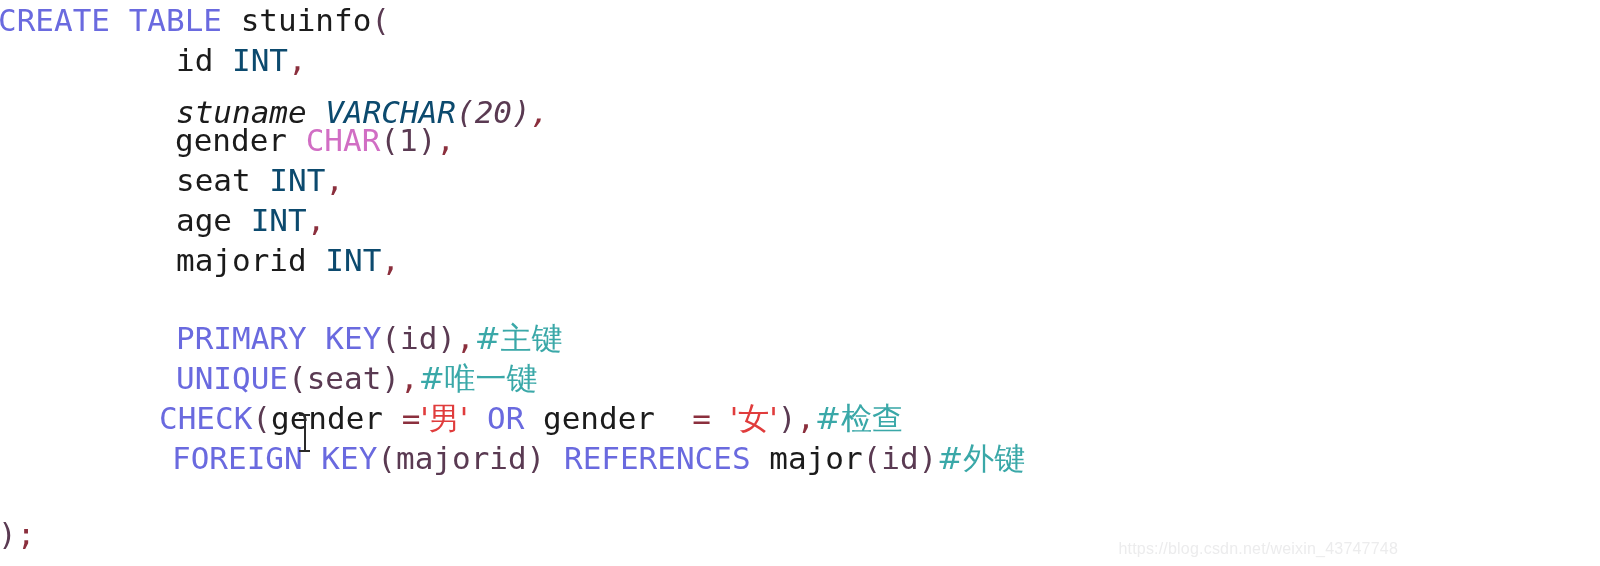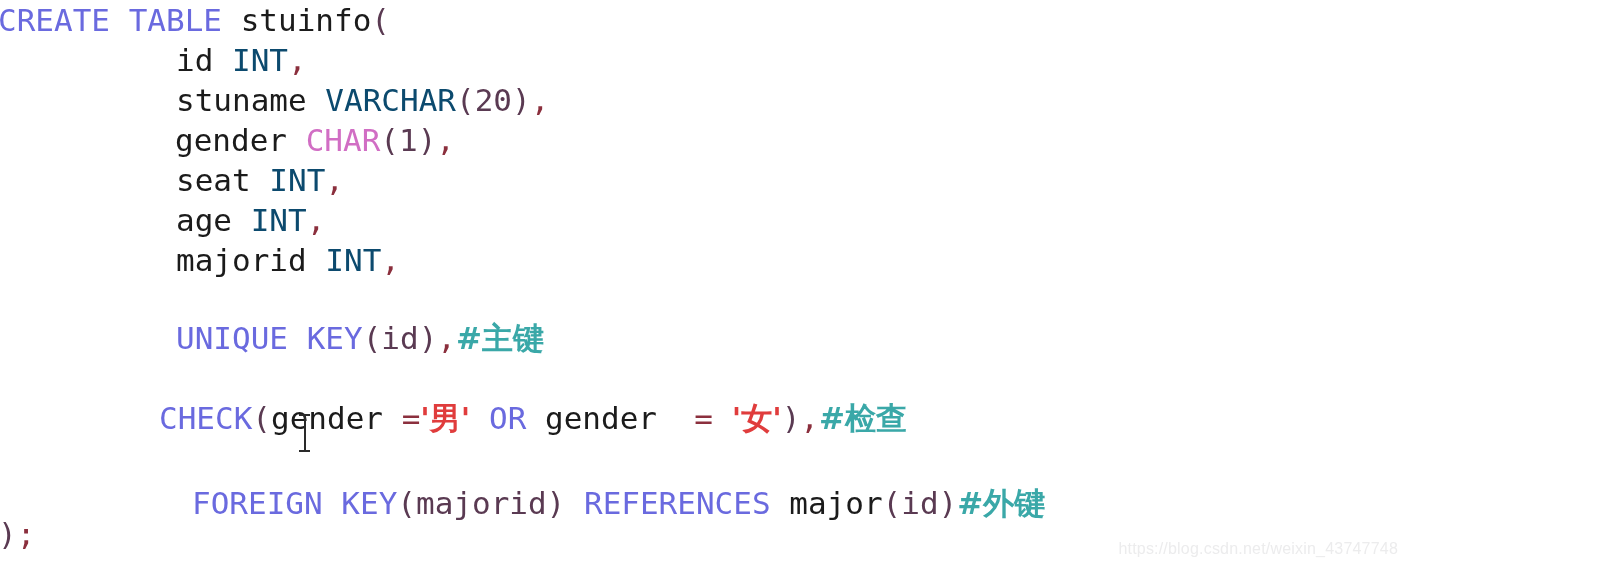--- a/index.html
+++ b/index.html
@@ -30,45 +30,44 @@
     white-space: pre;
     -webkit-font-smoothing: none;
   }
   .line {
     height: 40px;
     white-space: pre;
     color: #1b1b1b;
   }
   .ln1  { position: absolute; left: -2px;  top: 0px;   }
   .ln2  { position: absolute; left: 176px; top: 40px;  }
-  .ln3  { position: absolute; left: 176px; top: 80px;  }
+  .ln3  { position: absolute; left: 176px; top: 92px; font-style: italic;  }
   .ln4  { position: absolute; left: 175px; top: 120px; }
   .ln5  { position: absolute; left: 176px; top: 160px; }
   .ln6  { position: absolute; left: 176px; top: 200px; }
   .ln7  { position: absolute; left: 176px; top: 240px; text-align: right; }
   .ln8  { position: absolute; left: 176px; top: 318px; }
   .ln9  { position: absolute; left: 176px; top: 358px; }
   .ln10 { position: absolute; left: 159px; top: 398px; }
-  .ln11 { position: absolute; left: 192px; top: 438px; margin-top: 45px; }
+  .ln11 { position: absolute; left: 172px; top: 438px; }
   .ln12 { position: absolute; left: -2px;  top: 514px; }
 
   
   .kw      { color: #6a6adf; }   
   .type    { color: #0c4a6e; }   
   .chartyp { color: #d16ec4; }   
   .ident   { color: #1b1b1b; }   
   .punct   { color: #8b2f3d; }   
   .paren   { color: #5a3a52; }   
   .str     { color: #e03c3c; }   
   .cmt     { color: #3aa8a8; }   
   .op      { color: #8b2f3d; }   
 
   .cjk {
     font-family: "DejaVu Sans", sans-serif;
-    font-weight: bold;
   }
 
   #text-cursor {
     position: absolute;
     left: 299px;
     top: 414px;
     width: 11px;
     height: 38px;
     pointer-events: none;
   }
@@ -124,23 +123,24 @@
     
     <div class="line ln5"><span class="ident">seat</span><span> </span><span class="type">INT</span><span class="punct">,</span></div>
 
     
     <div class="line ln6"><span class="ident">age</span><span> </span><span class="type">INT</span><span class="punct">,</span></div>
 
     
     <div class="line ln7"><span class="ident">majorid</span><span> </span><span class="type">INT</span><span class="punct">,</span></div>
 
     
-    <div class="line ln8"><span class="kw">UNIQUE KEY</span><span class="paren">(id)</span><span class="punct">,</span><span class="cmt cjk">#主键</span></div>
+    <div class="line ln8"><span class="kw">PRIMARY KEY</span><span class="paren">(id)</span><span class="punct">,</span><span class="cmt cjk">#主键</span></div>
 
     
+    <div class="line ln9"><span class="kw">UNIQUE</span><span class="paren">(seat)</span><span class="punct">,</span><span class="cmt cjk">#唯一键</span></div>
 
     
     <div class="line ln10"><span class="kw">CHECK</span><span class="paren">(</span><span class="ident">gender</span><span> </span><span class="op">=</span><span class="str cjk">'男'</span><span> </span><span class="kw">OR</span><span> </span><span class="ident">gender</span><span>  </span><span class="op">=</span><span> </span><span class="str cjk">'女'</span><span class="paren">)</span><span class="punct">,</span><span class="cmt cjk">#检查</span></div>
 
     
     <div class="line ln11"><span class="kw">FOREIGN KEY</span><span class="paren">(majorid)</span><span> </span><span class="kw">REFERENCES</span><span> </span><span class="ident">major</span><span class="paren">(id)</span><span class="cmt cjk">#外键</span></div>
 
     
     <div class="line ln12"><span class="paren">)</span><span class="punct">;</span></div>
 

